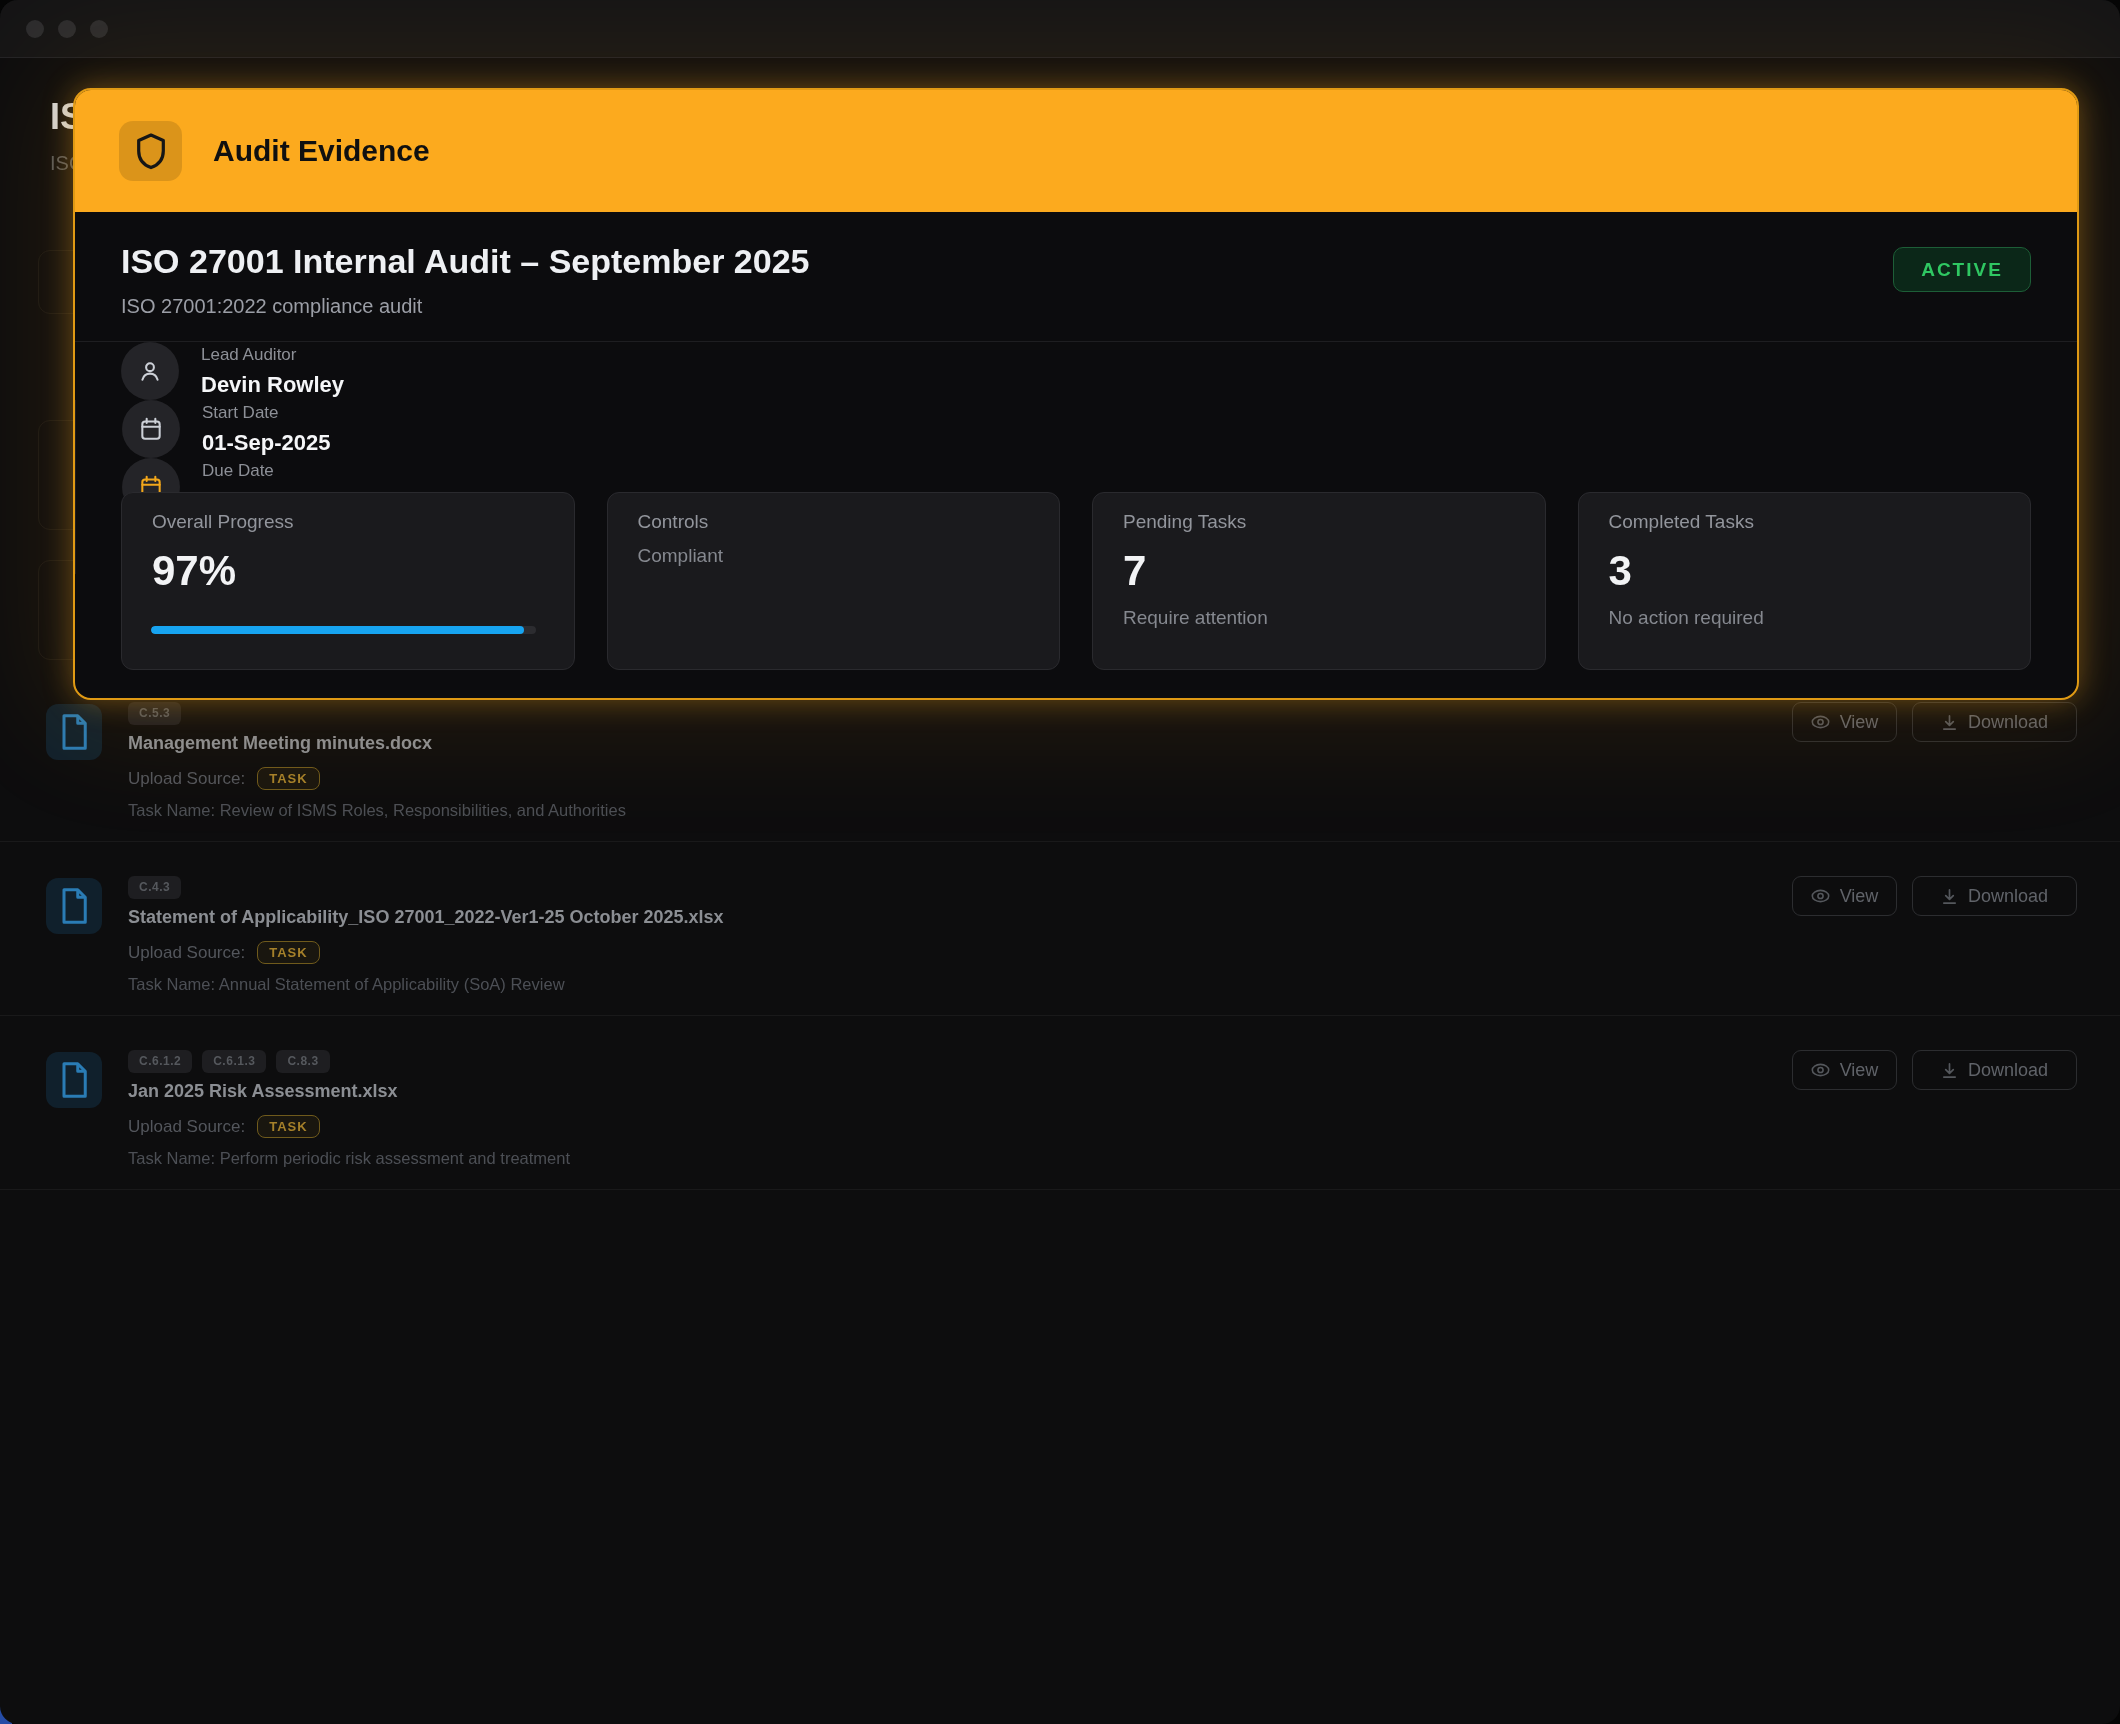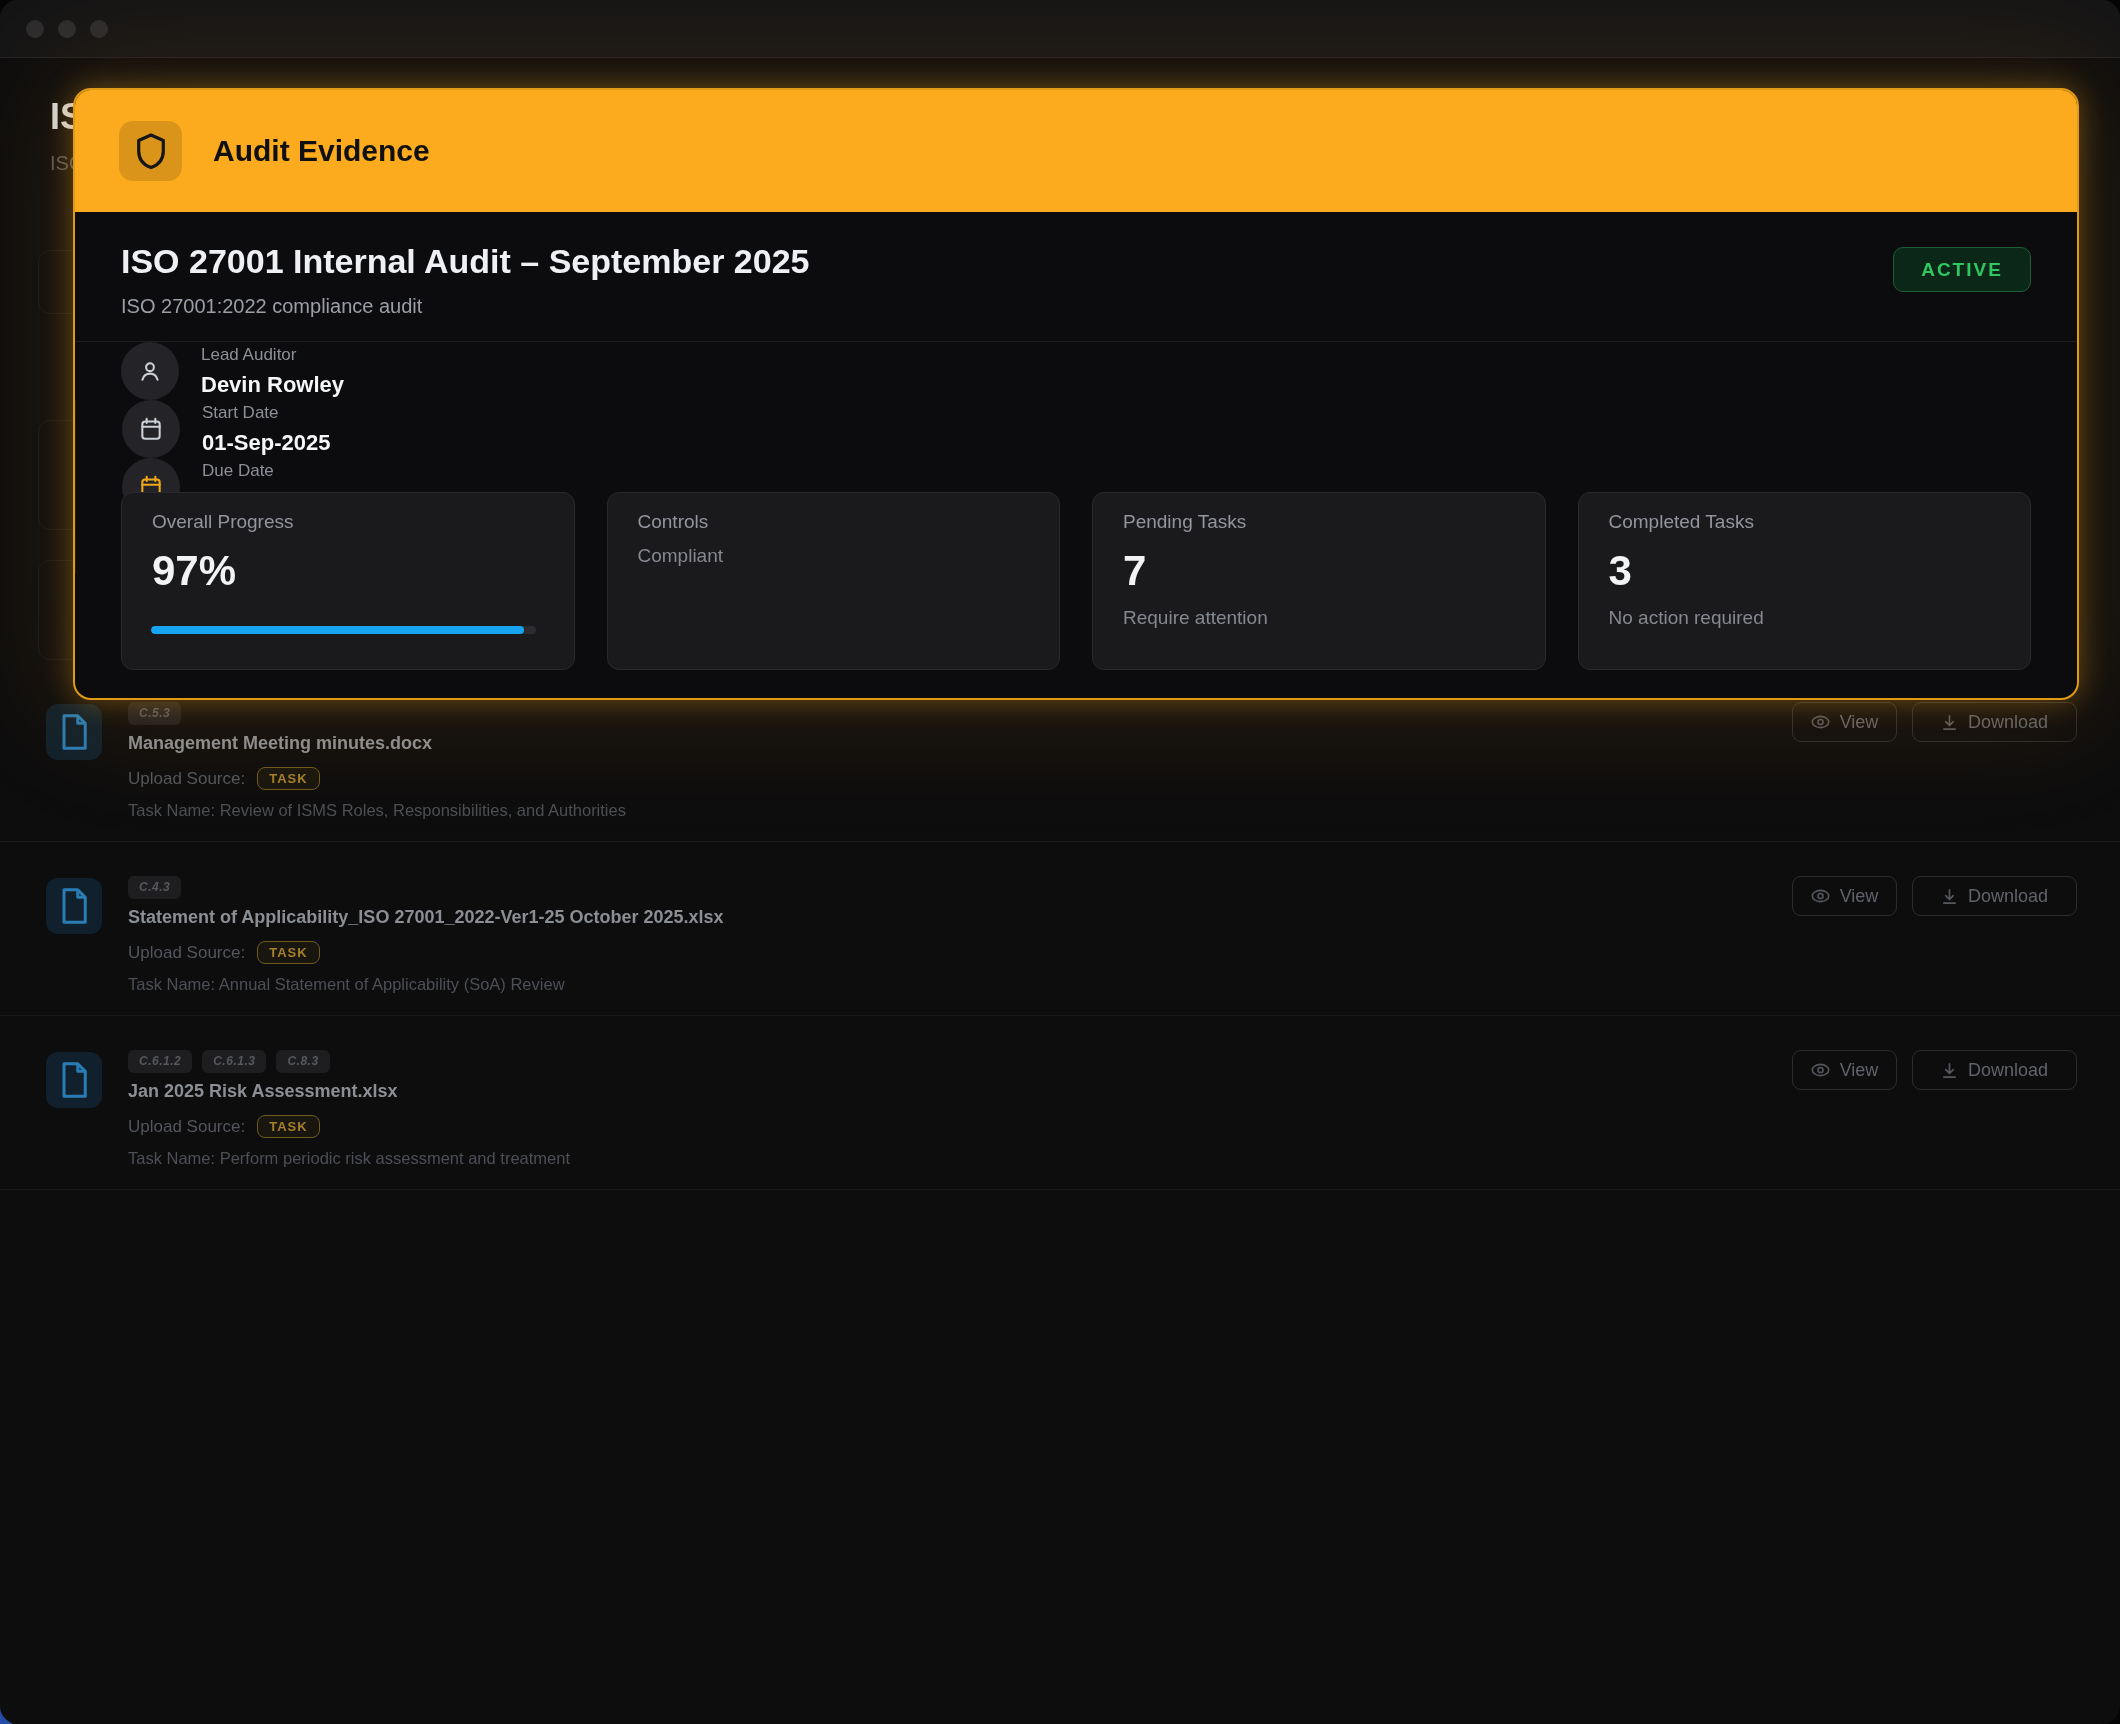--- a/index.html
+++ b/index.html
@@ -21,21 +21,21 @@
   .bg-ghost.g1 { top:250px; height:64px; }
   .bg-ghost.g2 { top:420px; height:110px; }
   .bg-ghost.g3 { top:560px; height:100px; }
 
   
   .rows { position:absolute; left:0; top:668px; right:0; }
   .row { position:relative; height:174px; border-bottom:1px solid rgba(255,255,255,0.05); }
   .file-chip { position:absolute; left:46px; top:36px; width:56px; height:56px; border-radius:12px; background:#10202c; display:flex; align-items:center; justify-content:center; }
   .row-body { position:absolute; left:128px; top:34px; right:560px; }
   .tag-line { display:flex; gap:10px; height:23px; }
-  .tag { background:#1e1e21; color:#55585d; font-size:12px; font-weight:bold; letter-spacing:.5px; border-radius:6px; padding:4px 11px; line-height:15px;font-style:italic; }
+  .tag { background:#1e1e21; color:#55585d; font-size:12px; font-weight:bold; letter-spacing:.5px; border-radius:6px; padding:4px 11px; line-height:15px; }
   .file-title { margin-top:8px; color:#8b8e93; font-size:18px; font-weight:bold; }
   .upload-line { margin-top:13px; color:#53565c; font-size:17px; display:flex; align-items:center; gap:12px; }
   .task-badge { color:#a5802a; border:1.5px solid #6f5a1c; background:rgba(140,105,30,0.10); font-size:13px; font-weight:bold; letter-spacing:1px; border-radius:8px; padding:3px 11px; }
   .task-line { margin-top:11px; color:#4c4f55; font-size:16.5px; }
   .row-actions { position:absolute; top:34px; right:43px; display:flex; gap:15px; }
   .ghost-btn { display:flex; align-items:center; justify-content:center; gap:10px; height:40px; border:1px solid #2c2d30; border-radius:9px; color:#606369; font-size:18px; background:transparent; }
   .btn-view { width:105px; }
   .btn-download { width:165px; }
 
   

